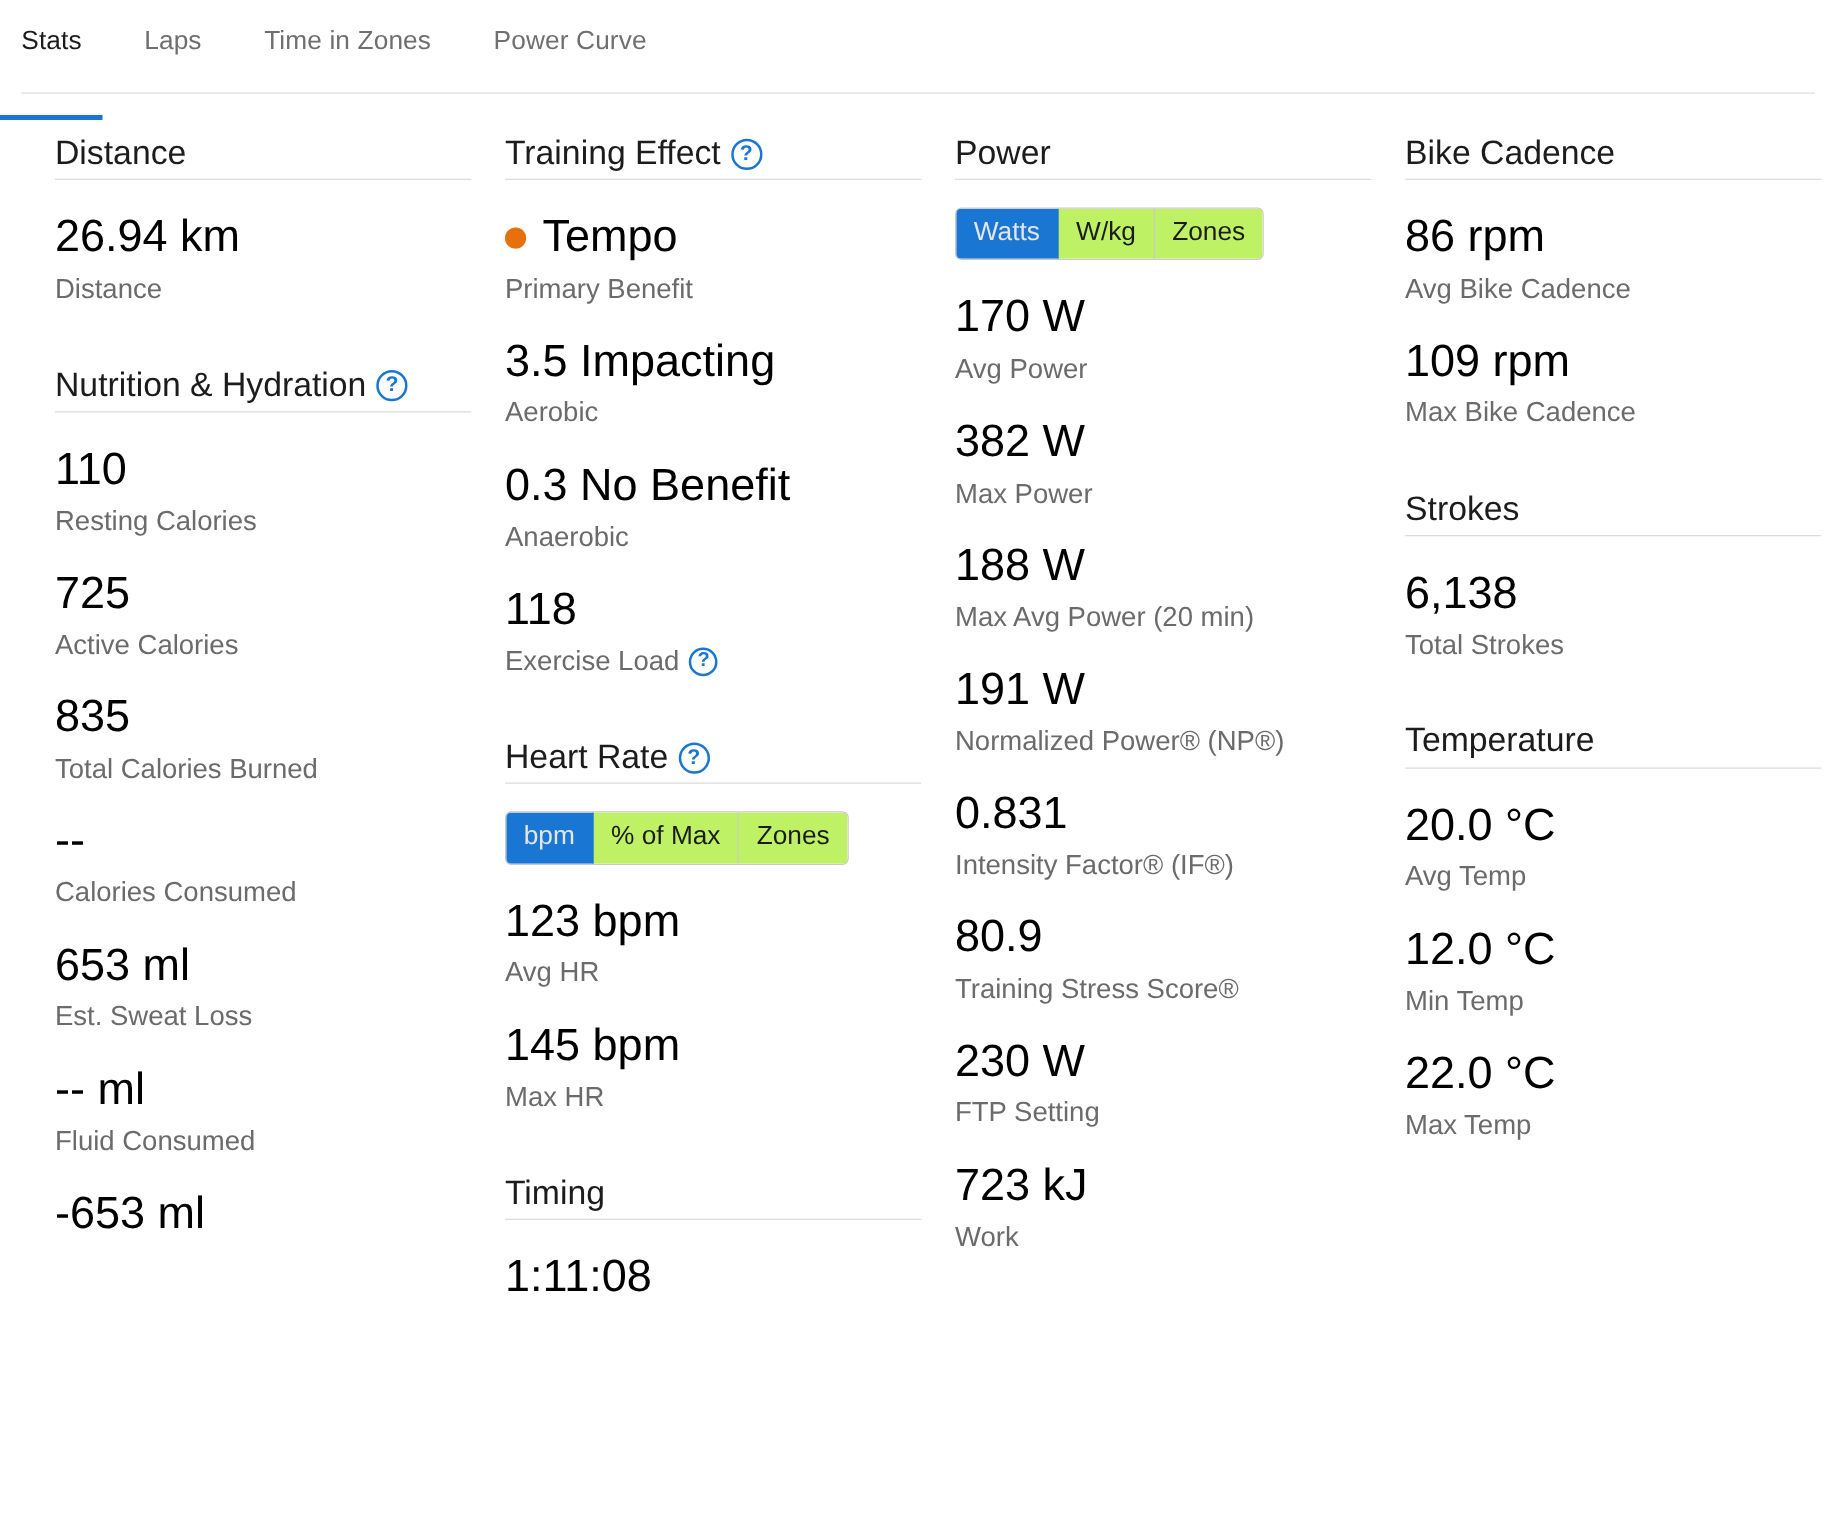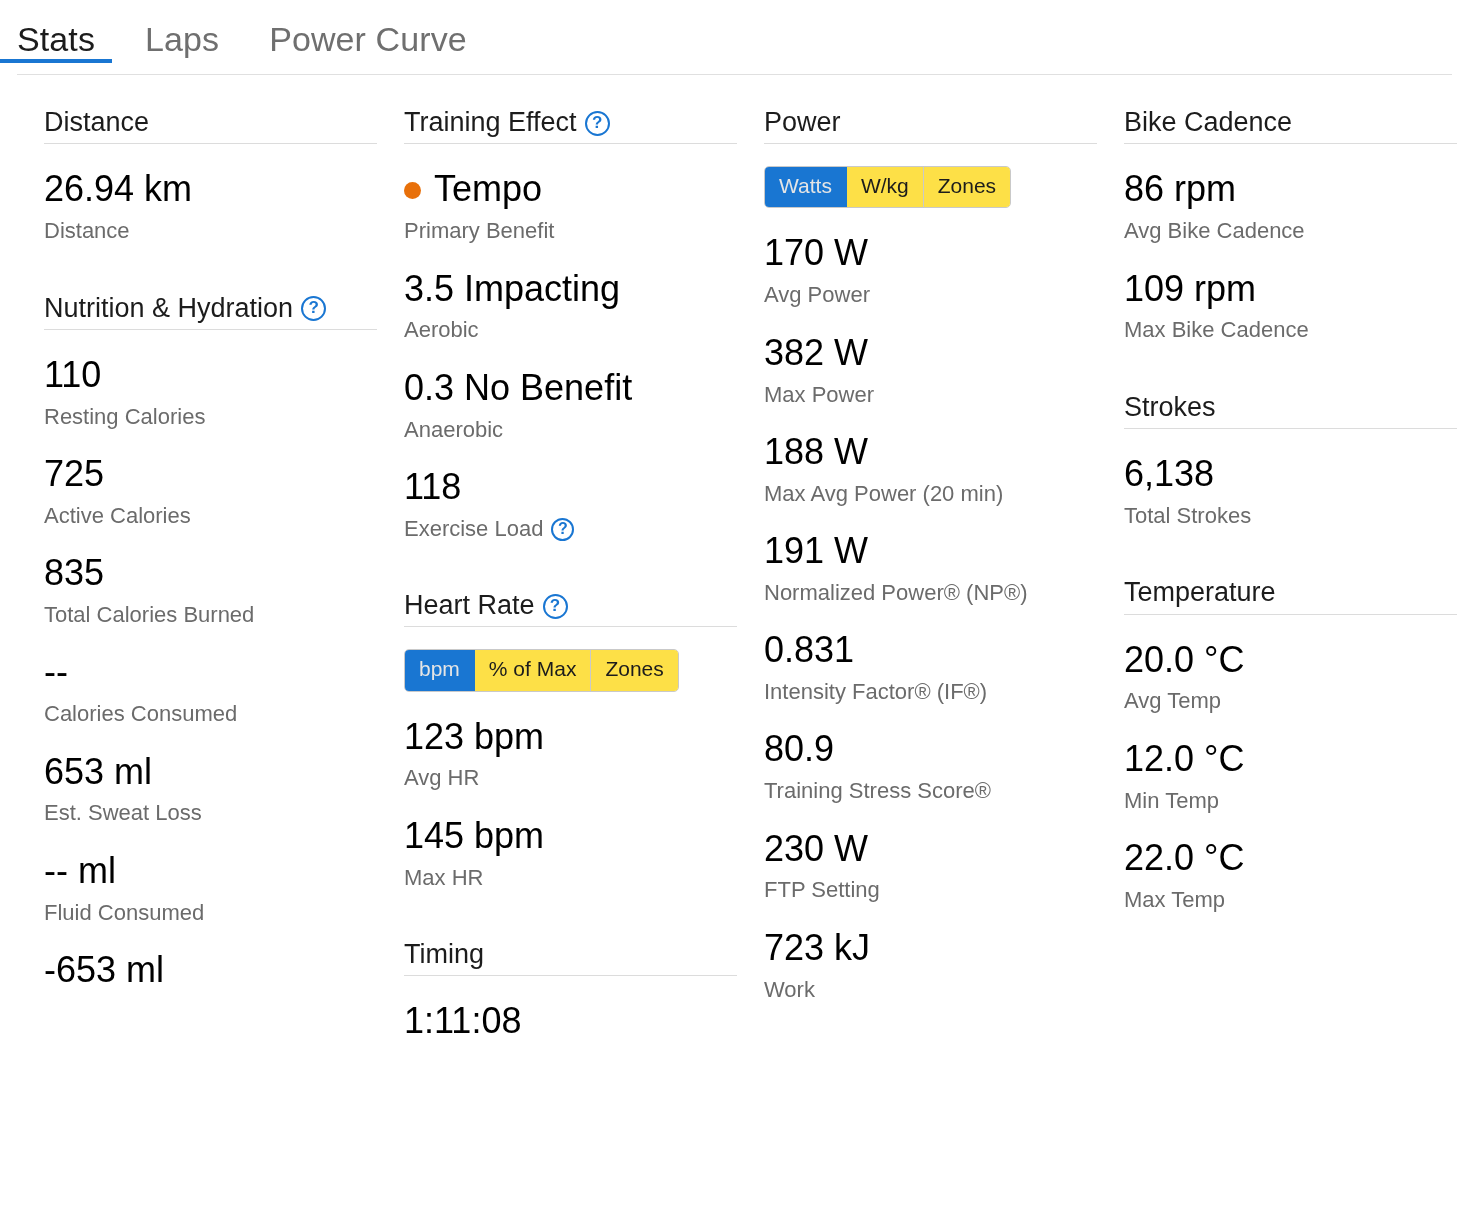--- a/index.html
+++ b/index.html
@@ -23,26 +23,26 @@
   }
   .tabbar::after {
     content: "";
     position: absolute;
     left: 17px; right: 16px; bottom: 0;
     height: 1px;
     background: #e0e0e0;
   }
   .tab {
     position: relative;
-    font-size: 34px;
+    font-size: 21px;
     color: #6f6f6f;
     line-height: 1;
     padding: 22px 0 0 0;
     margin-right: 50px;
-    height: 63px;
+    height: 96px;
     white-space: nowrap;
     cursor: pointer;
     letter-spacing: 0.1px;
   }
   .tab.active { color: #1c1c1c; }
   .tab.active::after {
     content: "";
     position: absolute;
     left: -17px; right: -17px; bottom: 0;
     height: 4px;
@@ -109,21 +109,21 @@
     border: 1px solid #c9c9c9;
     border-radius: 5px;
     overflow: hidden;
     background: #fff;
   }
   .toggle-btn {
     font-size: 21px;
     color: #1c1c1c;
     padding: 7px 14px 9px 14px;
     border-right: 1px solid #c9c9c9;
-    background: #fde047;
+    background: #bef264;
     cursor: pointer;
     line-height: 1.15;
     white-space: nowrap;
   }
   .toggle-btn:last-child { border-right: none; }
   .toggle-btn.on {
     background: #1976d2;
     color: #e5e5e5;
     border-right-color: #1976d2;
   }
@@ -158,20 +158,21 @@
     position: relative;
     top: 1px;
   }
 </style>
 </head>
 <body>
 
 <div class="tabbar" id="tabbar">
     <div class="tab active">Stats</div>
     <div class="tab">Laps</div>
+    <div class="tab">Time in Zones</div>
     <div class="tab">Power Curve</div>
   </div>
 
 <div class="columns" id="columns">
     <div class="col">
       <div class="section">
         <div class="sec-head">
           <div class="sec-title">Distance</div>
         </div>
         <div class="metric">

